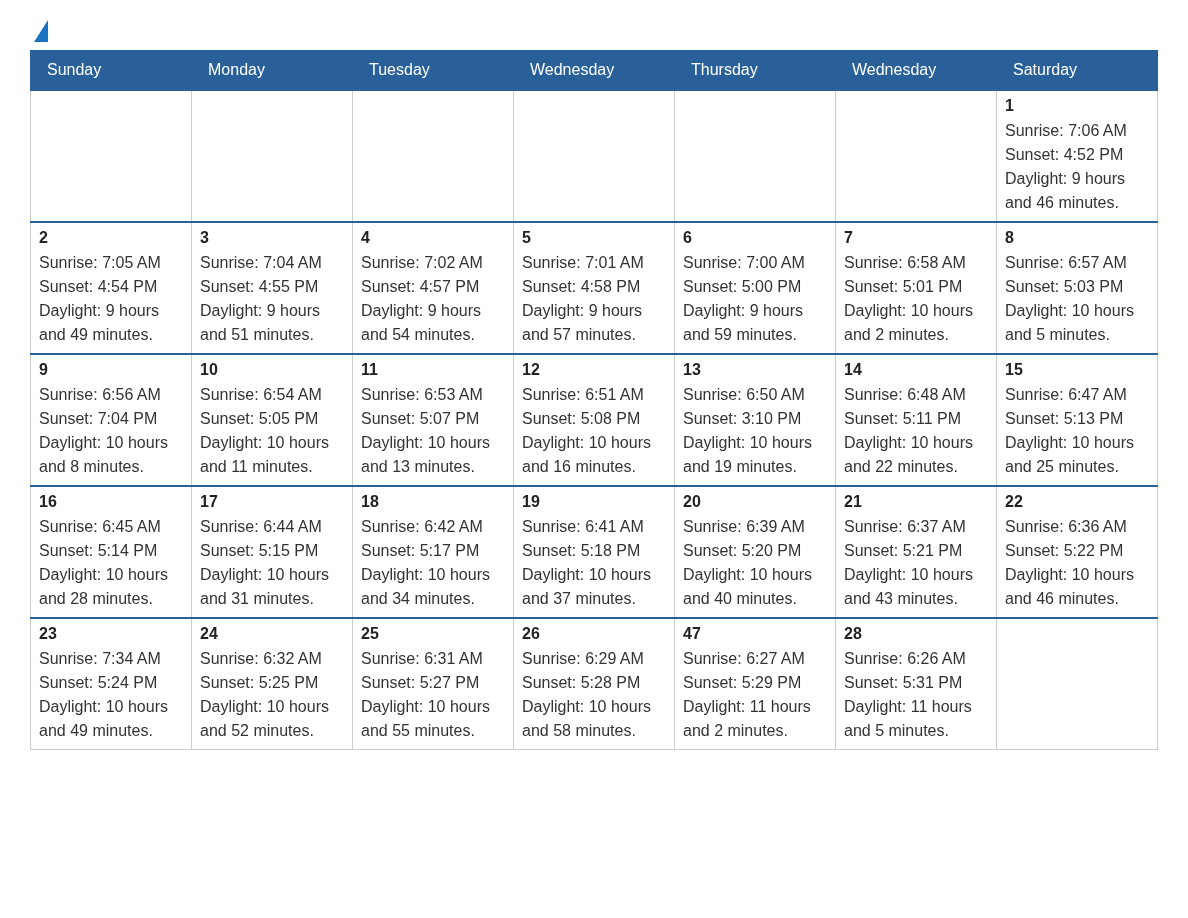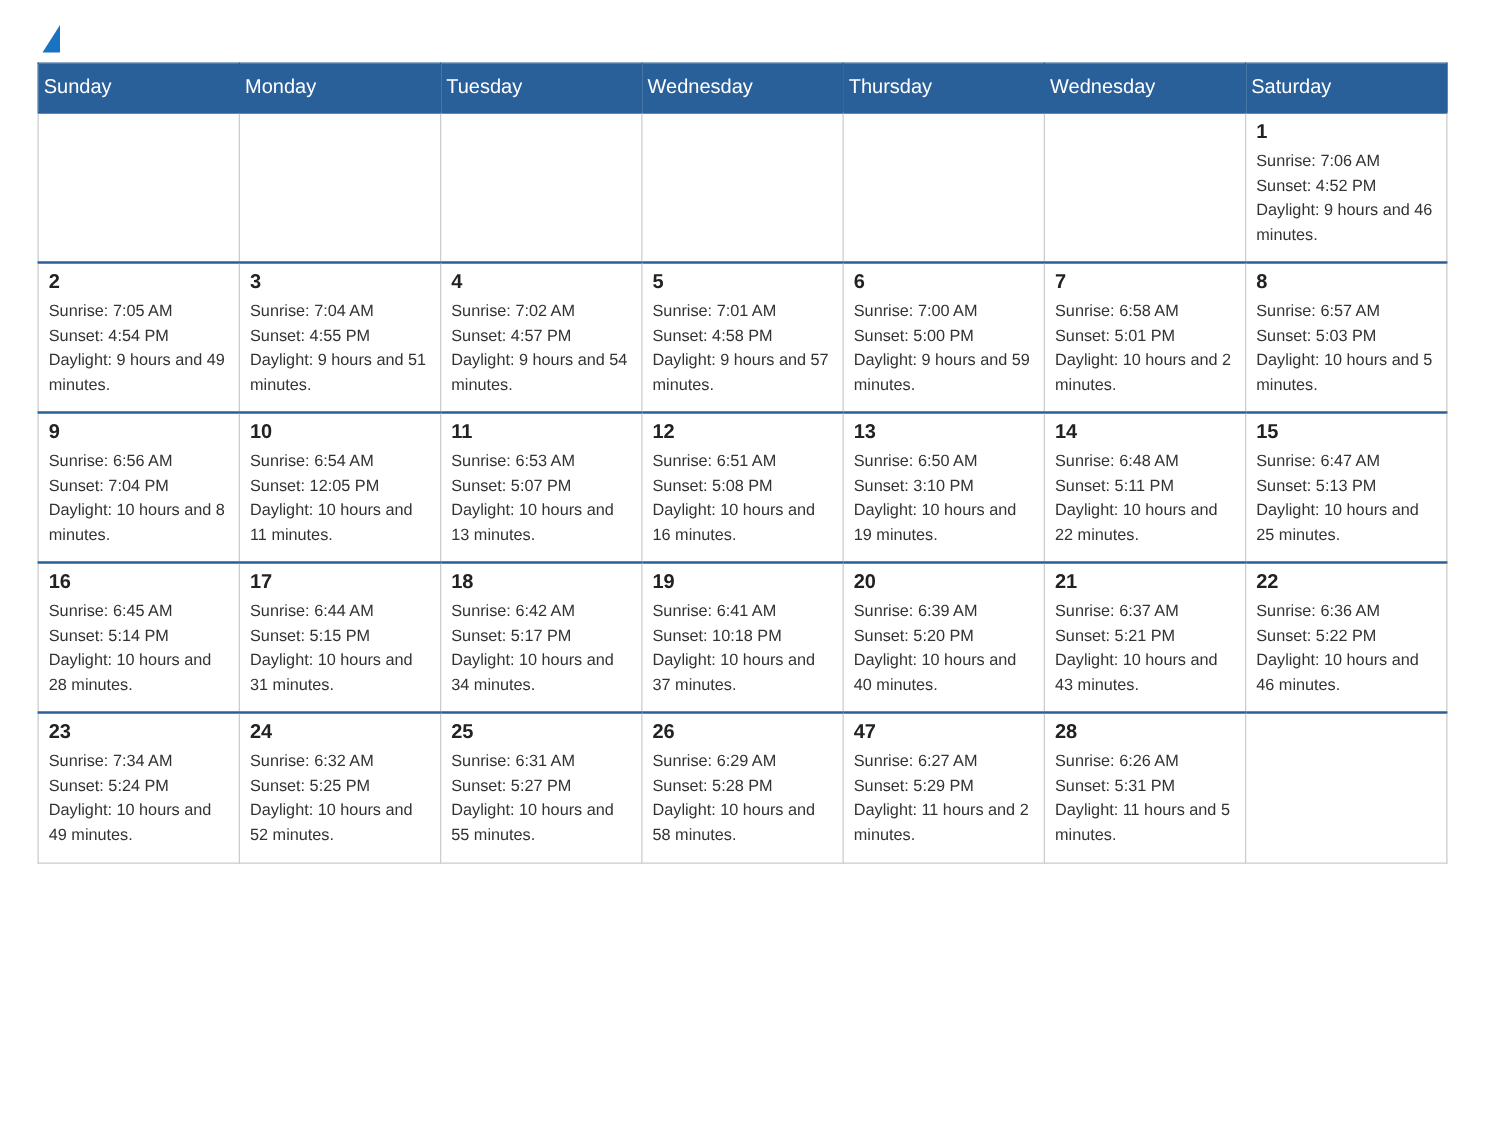--- a/index.html
+++ b/index.html
@@ -59,42 +59,42 @@
       margin-top: 2px;
     }
     .calendar {
       width: 100%;
       border-collapse: collapse;
       margin-top: 10px;
     }
     .calendar th {
       background-color: #2a6099;
       color: #fff;
-      padding: 10px 4px;
+      padding: 10px 16px;
       font-size: 16px;
       font-weight: normal;
       text-align: left;
       border: 1px solid #2a6099;
     }
     .calendar td {
       border: 1px solid #ccc;
       vertical-align: top;
       padding: 6px 8px;
       width: 14.28%;
       min-height: 120px;
       height: 120px;
     }
     .day-number {
       font-size: 16px;
       font-weight: bold;
       color: #222;
       margin-bottom: 4px;
     }
     .day-info {
-      font-size: 13px;
+      font-size: 16px;
       color: #333;
       line-height: 1.5;
     }
     .empty-cell {
       background: #fff;
     }
     .calendar tr td {
       border-top: 2px solid #2a6099;
     }
     .calendar tbody tr:first-child td {
@@ -192,21 +192,21 @@
       <tr>
         <td>
           <div class="day-number">9</div>
           <div class="day-info">Sunrise: 6:56 AM
 Sunset: 7:04 PM
 Daylight: 10 hours and 8 minutes.</div>
         </td>
         <td>
           <div class="day-number">10</div>
           <div class="day-info">Sunrise: 6:54 AM
-Sunset: 12:05 PM
+Sunset: 5:05 PM
 Daylight: 10 hours and 11 minutes.</div>
         </td>
         <td>
           <div class="day-number">11</div>
           <div class="day-info">Sunrise: 6:53 AM
 Sunset: 5:07 PM
 Daylight: 10 hours and 13 minutes.</div>
         </td>
         <td>
           <div class="day-number">12</div>
@@ -248,21 +248,21 @@
         </td>
         <td>
           <div class="day-number">18</div>
           <div class="day-info">Sunrise: 6:42 AM
 Sunset: 5:17 PM
 Daylight: 10 hours and 34 minutes.</div>
         </td>
         <td>
           <div class="day-number">19</div>
           <div class="day-info">Sunrise: 6:41 AM
-Sunset: 10:18 PM
+Sunset: 5:18 PM
 Daylight: 10 hours and 37 minutes.</div>
         </td>
         <td>
           <div class="day-number">20</div>
           <div class="day-info">Sunrise: 6:39 AM
 Sunset: 5:20 PM
 Daylight: 10 hours and 40 minutes.</div>
         </td>
         <td>
           <div class="day-number">21</div>

